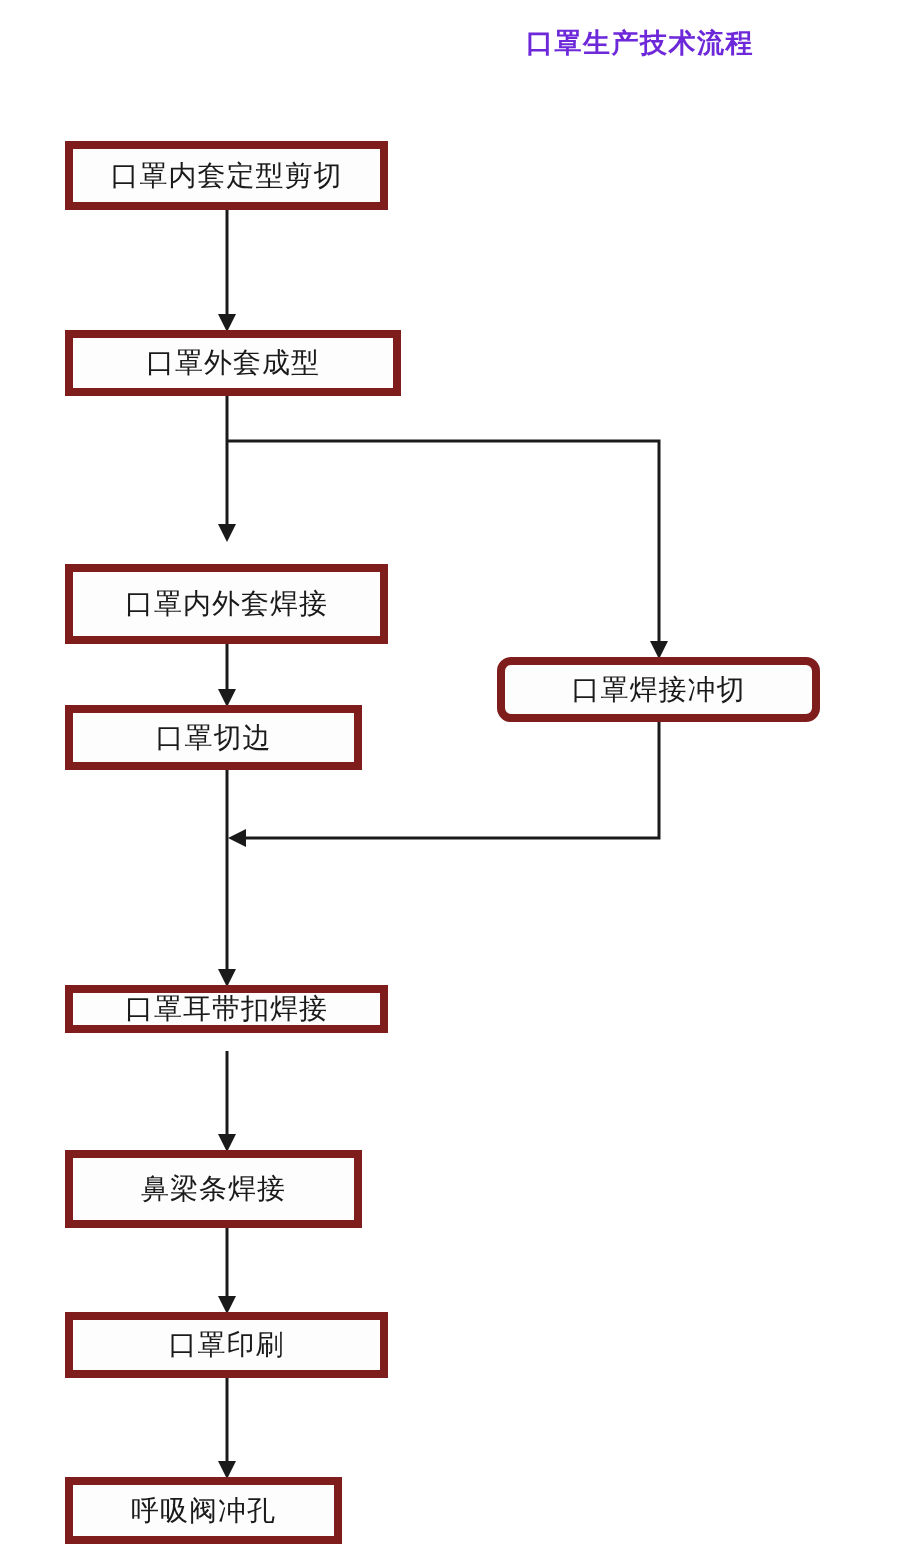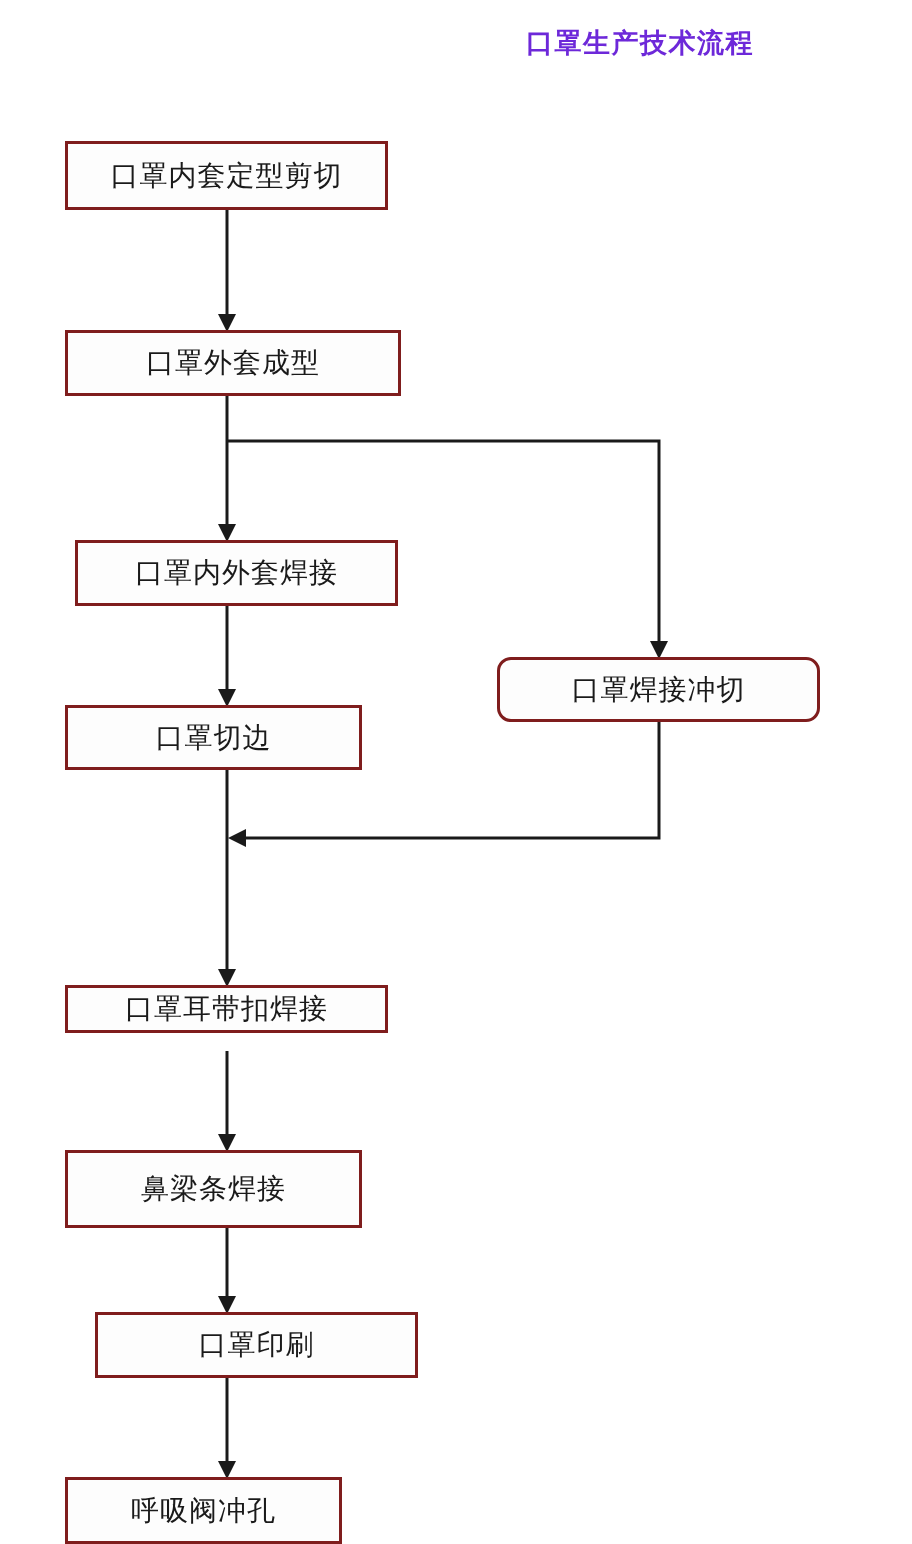--- a/index.html
+++ b/index.html
@@ -25,21 +25,21 @@
     width: 286px;
     text-align: center;
     font-size: 27px;
     font-weight: bold;
     color: #6d28d9;
     letter-spacing: 1.5px;
   }
   .node {
     position: absolute;
     box-sizing: border-box;
-    border: 3px solid #7f1d1d;
+    border: 8px solid #7f1d1d;
     background: #fdfdfd;
     display: flex;
     align-items: center;
     justify-content: center;
     color: #1a1a1a;
     font-size: 28px;
     line-height: 1;
     letter-spacing: 1px;
     white-space: nowrap;
   }
@@ -117,41 +117,41 @@
   </svg>
 
   <div class="node" style="left:65px; top:141px; width:323px; height:69px;">
     <span>口罩内套定型剪切</span>
   </div>
 
   <div class="node" style="left:65px; top:330px; width:336px; height:66px;">
     <span>口罩外套成型</span>
   </div>
 
-  <div class="node" style="left:65px; top:540px; width:323px; height:66px;margin-left:10px;">
+  <div class="node" style="left:65px; top:564px; width:323px; height:80px;">
     <span>口罩内外套焊接</span>
   </div>
 
   <div class="node" style="left:65px; top:705px; width:297px; height:65px;">
     <span>口罩切边</span>
   </div>
 
   <div class="node" style="left:497px; top:657px; width:323px; height:65px;border-radius:14px;">
     <span>口罩焊接冲切</span>
   </div>
 
   <div class="node" style="left:65px; top:985px; width:323px; height:48px;">
     <span>口罩耳带扣焊接</span>
   </div>
 
   <div class="node" style="left:65px; top:1150px; width:297px; height:78px;">
     <span>鼻梁条焊接</span>
   </div>
 
-  <div class="node" style="left:65px; top:1312px; width:323px; height:66px;margin-left:30px;">
+  <div class="node" style="left:65px; top:1312px; width:323px; height:66px;">
     <span>口罩印刷</span>
   </div>
 
   <div class="node" style="left:65px; top:1477px; width:277px; height:67px;">
     <span>呼吸阀冲孔</span>
   </div>
 
 </div>
 
 </body></html>

